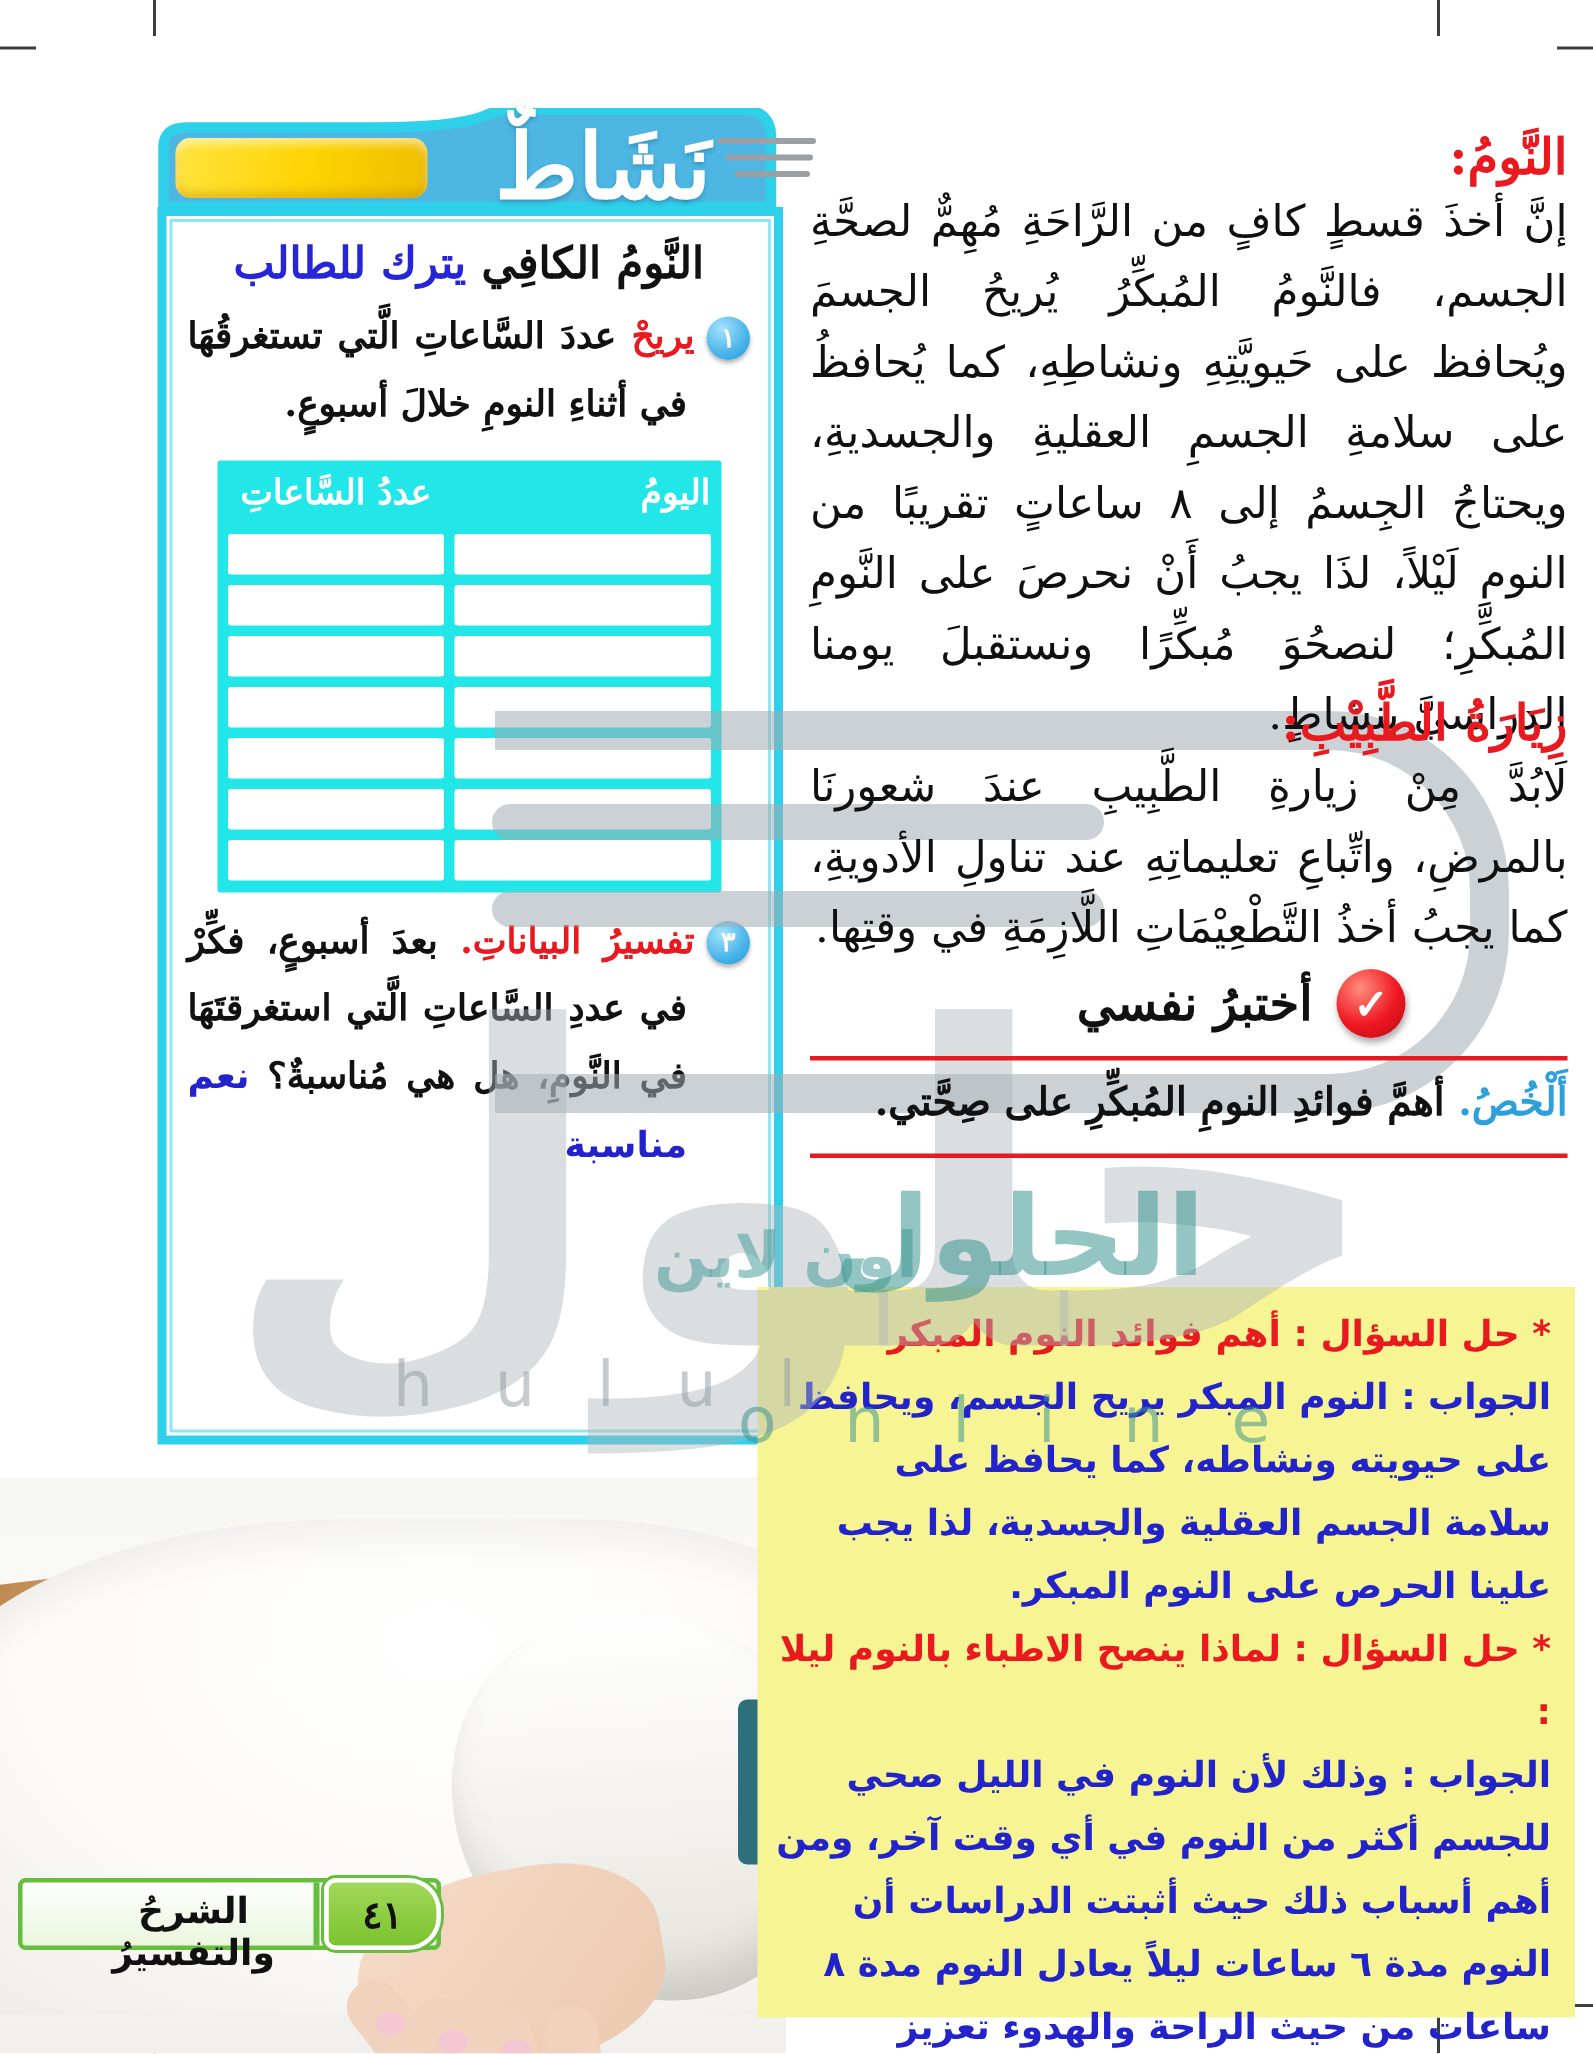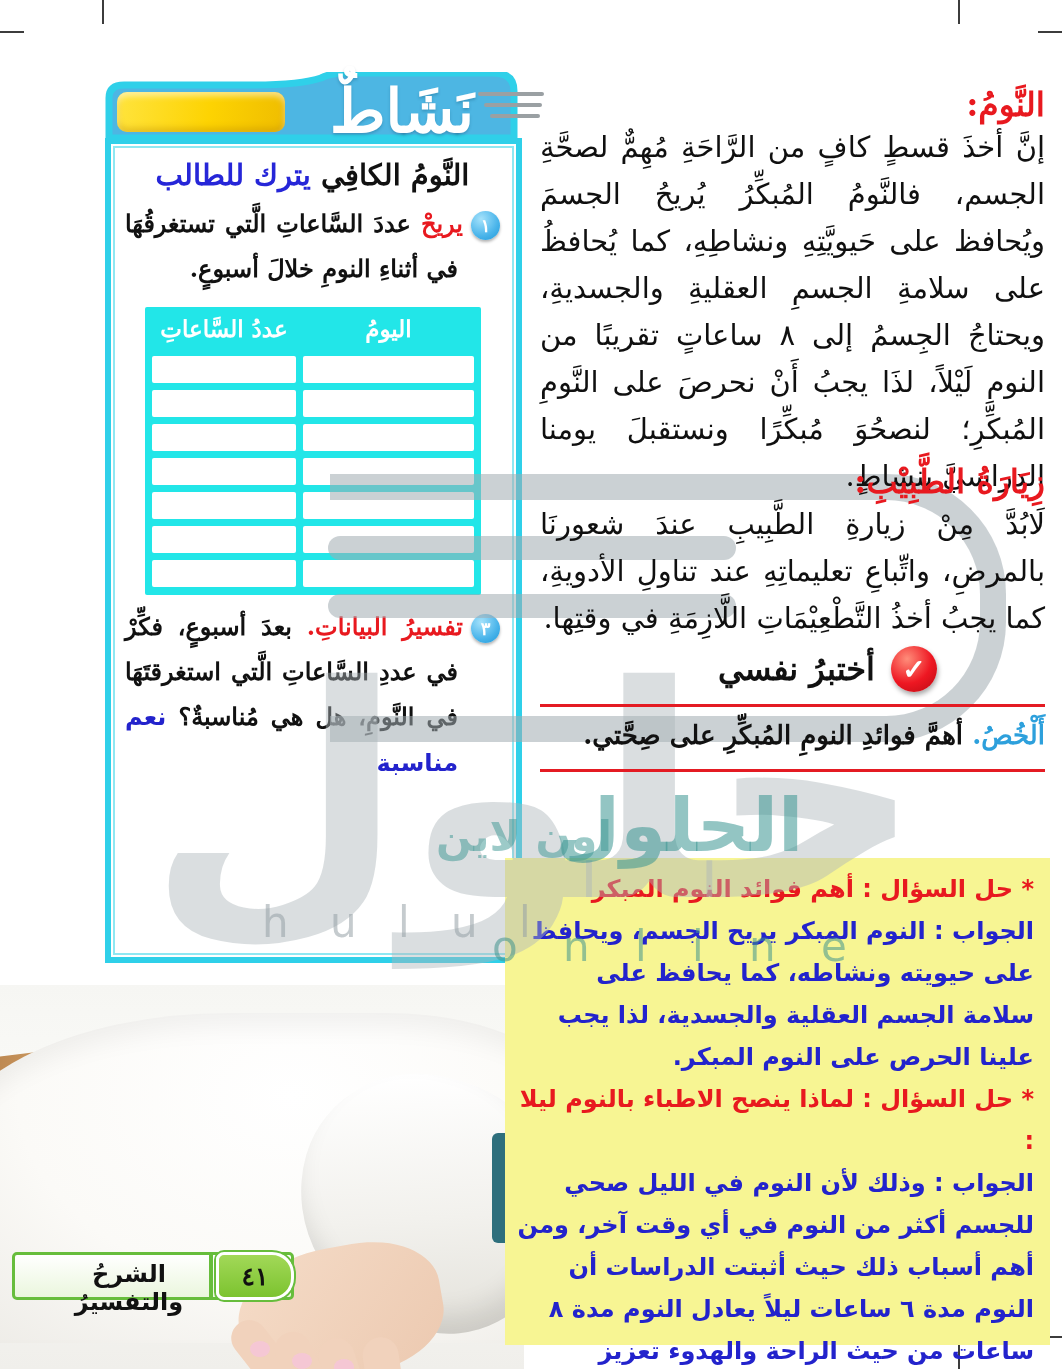--- a/index.html
+++ b/index.html
@@ -58,21 +58,21 @@
         padding-right:42px;text-indent:-42px;margin-top:9px;}
   .item .red{color:#e8191f;}
   .item .blue-ans{color:#2323cc;font-family:"DejaVu Sans",sans-serif;}
   .num{display:inline-block;width:29px;height:29px;border-radius:50%;text-indent:0;
         background:radial-gradient(circle at 35% 28%,#a5e2fb,#49b4ea 60%,#1f97d8);
         color:#fff;font-size:18px;text-align:center;line-height:29px;margin-left:8px;
         vertical-align:middle;box-shadow:0 2px 3px rgba(0,0,0,.3);}
   .sleep-table{margin:16px auto 0;width:322px;background:#22e6e8;padding:0 7px 8px;border-radius:2px;}
   .t-head{display:flex;gap:7px;direction:rtl;color:#fff;font-weight:bold;font-size:23px;
         height:42px;align-items:center;text-align:center;}
-  .t-head .c-day{width:54%;}  .t-head .c-hours{width:46%;}
+  .t-head .c-day{width:54%;text-align:right;}  .t-head .c-hours{width:46%;}
   .t-row{display:flex;gap:7px;direction:rtl;height:27px;margin-top:7px;}
   .t-cell{background:#fff;border-radius:2px;}
   .t-cell.c-day{width:54%;}  .t-cell.c-hours{width:46%;}
   
   .col{position:absolute;left:540px;width:505px;direction:rtl;z-index:6;}
   .h-red{color:#e8191f;font-size:33px;font-weight:bold;text-align:right;}
   .para{font-size:29px;line-height:47px;text-align:justify;color:#101010;margin-top:0;}
   .st-head{display:flex;align-items:center;gap:16px;padding-right:108px;}
   .chk{width:46px;height:46px;border-radius:50%;flex:0 0 auto;
         background:radial-gradient(circle at 35% 28%,#ff8d7a,#ee1722 55%,#b70a12);

